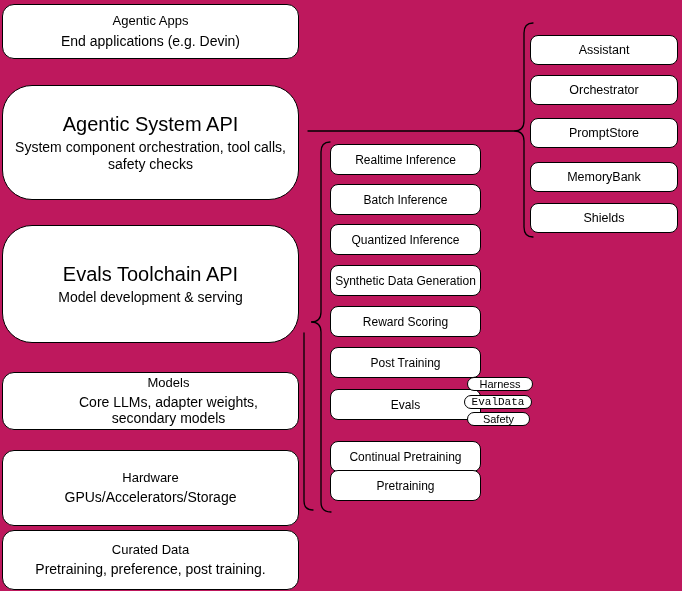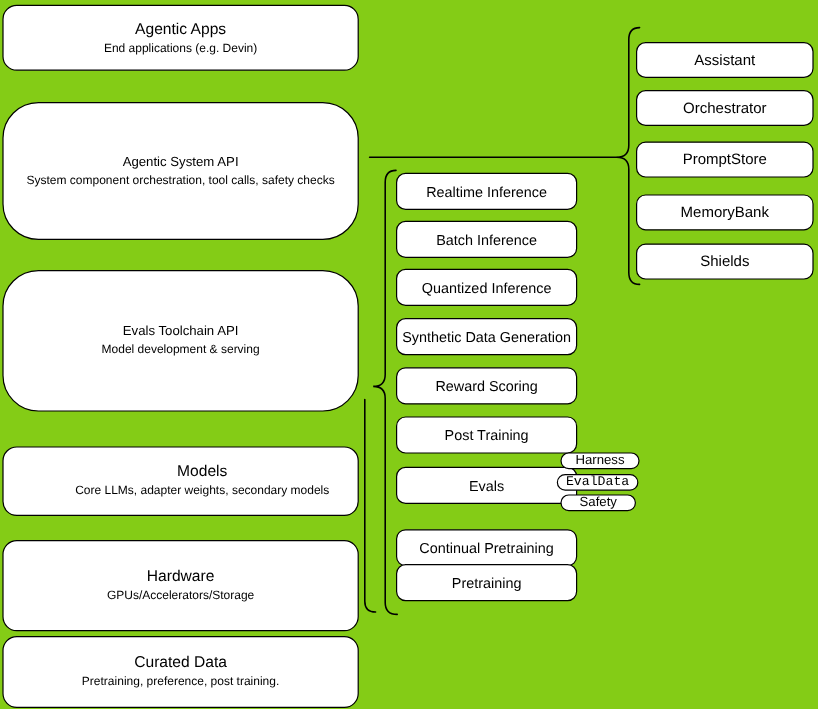--- a/index.html
+++ b/index.html
@@ -1,40 +1,40 @@
 <!DOCTYPE html>
 <html><head>
 <meta charset="utf-8">
 <style>
   html, body { margin: 0; padding: 0; background: #ffffff; }
   #canvas {
     position: relative;
     width: 682px;
     height: 591px;
-    background: #84cc16;
+    background: #be185d;
     font-family: "Liberation Sans", sans-serif;
     color: #000000;
     overflow: hidden;
   }
   .node {
     position: absolute;
     box-sizing: border-box;
     background: #ffffff;
     border: 1.3px solid #000000;
     display: flex;
     flex-direction: column;
     align-items: center;
     justify-content: center;
     text-align: center;
   }
   .big-box { left: 2px; width: 297px; border-radius: 12px; gap: 4px; }
   .big-box.curvy { border-radius: 30px; }
   .box-title { font-size: 13px; line-height: 1.1; }
-  .box-title.lg { font-size: 11px; }
-  .box-sub { font-size: 10px; line-height: 1.15; padding: 0 10px; }
+  .box-title.lg { font-size: 20px; }
+  .box-sub { font-size: 14px; line-height: 1.15; padding: 0 10px; }
   .mid-box {
     left: 330px; width: 151px; height: 31px;
     border-radius: 8px; font-size: 12px; z-index: 1;
   }
   .right-box {
     left: 530px; width: 148px; height: 30px;
     border-radius: 8px; font-size: 12.5px;
   }
   .pill {
     position: absolute;

